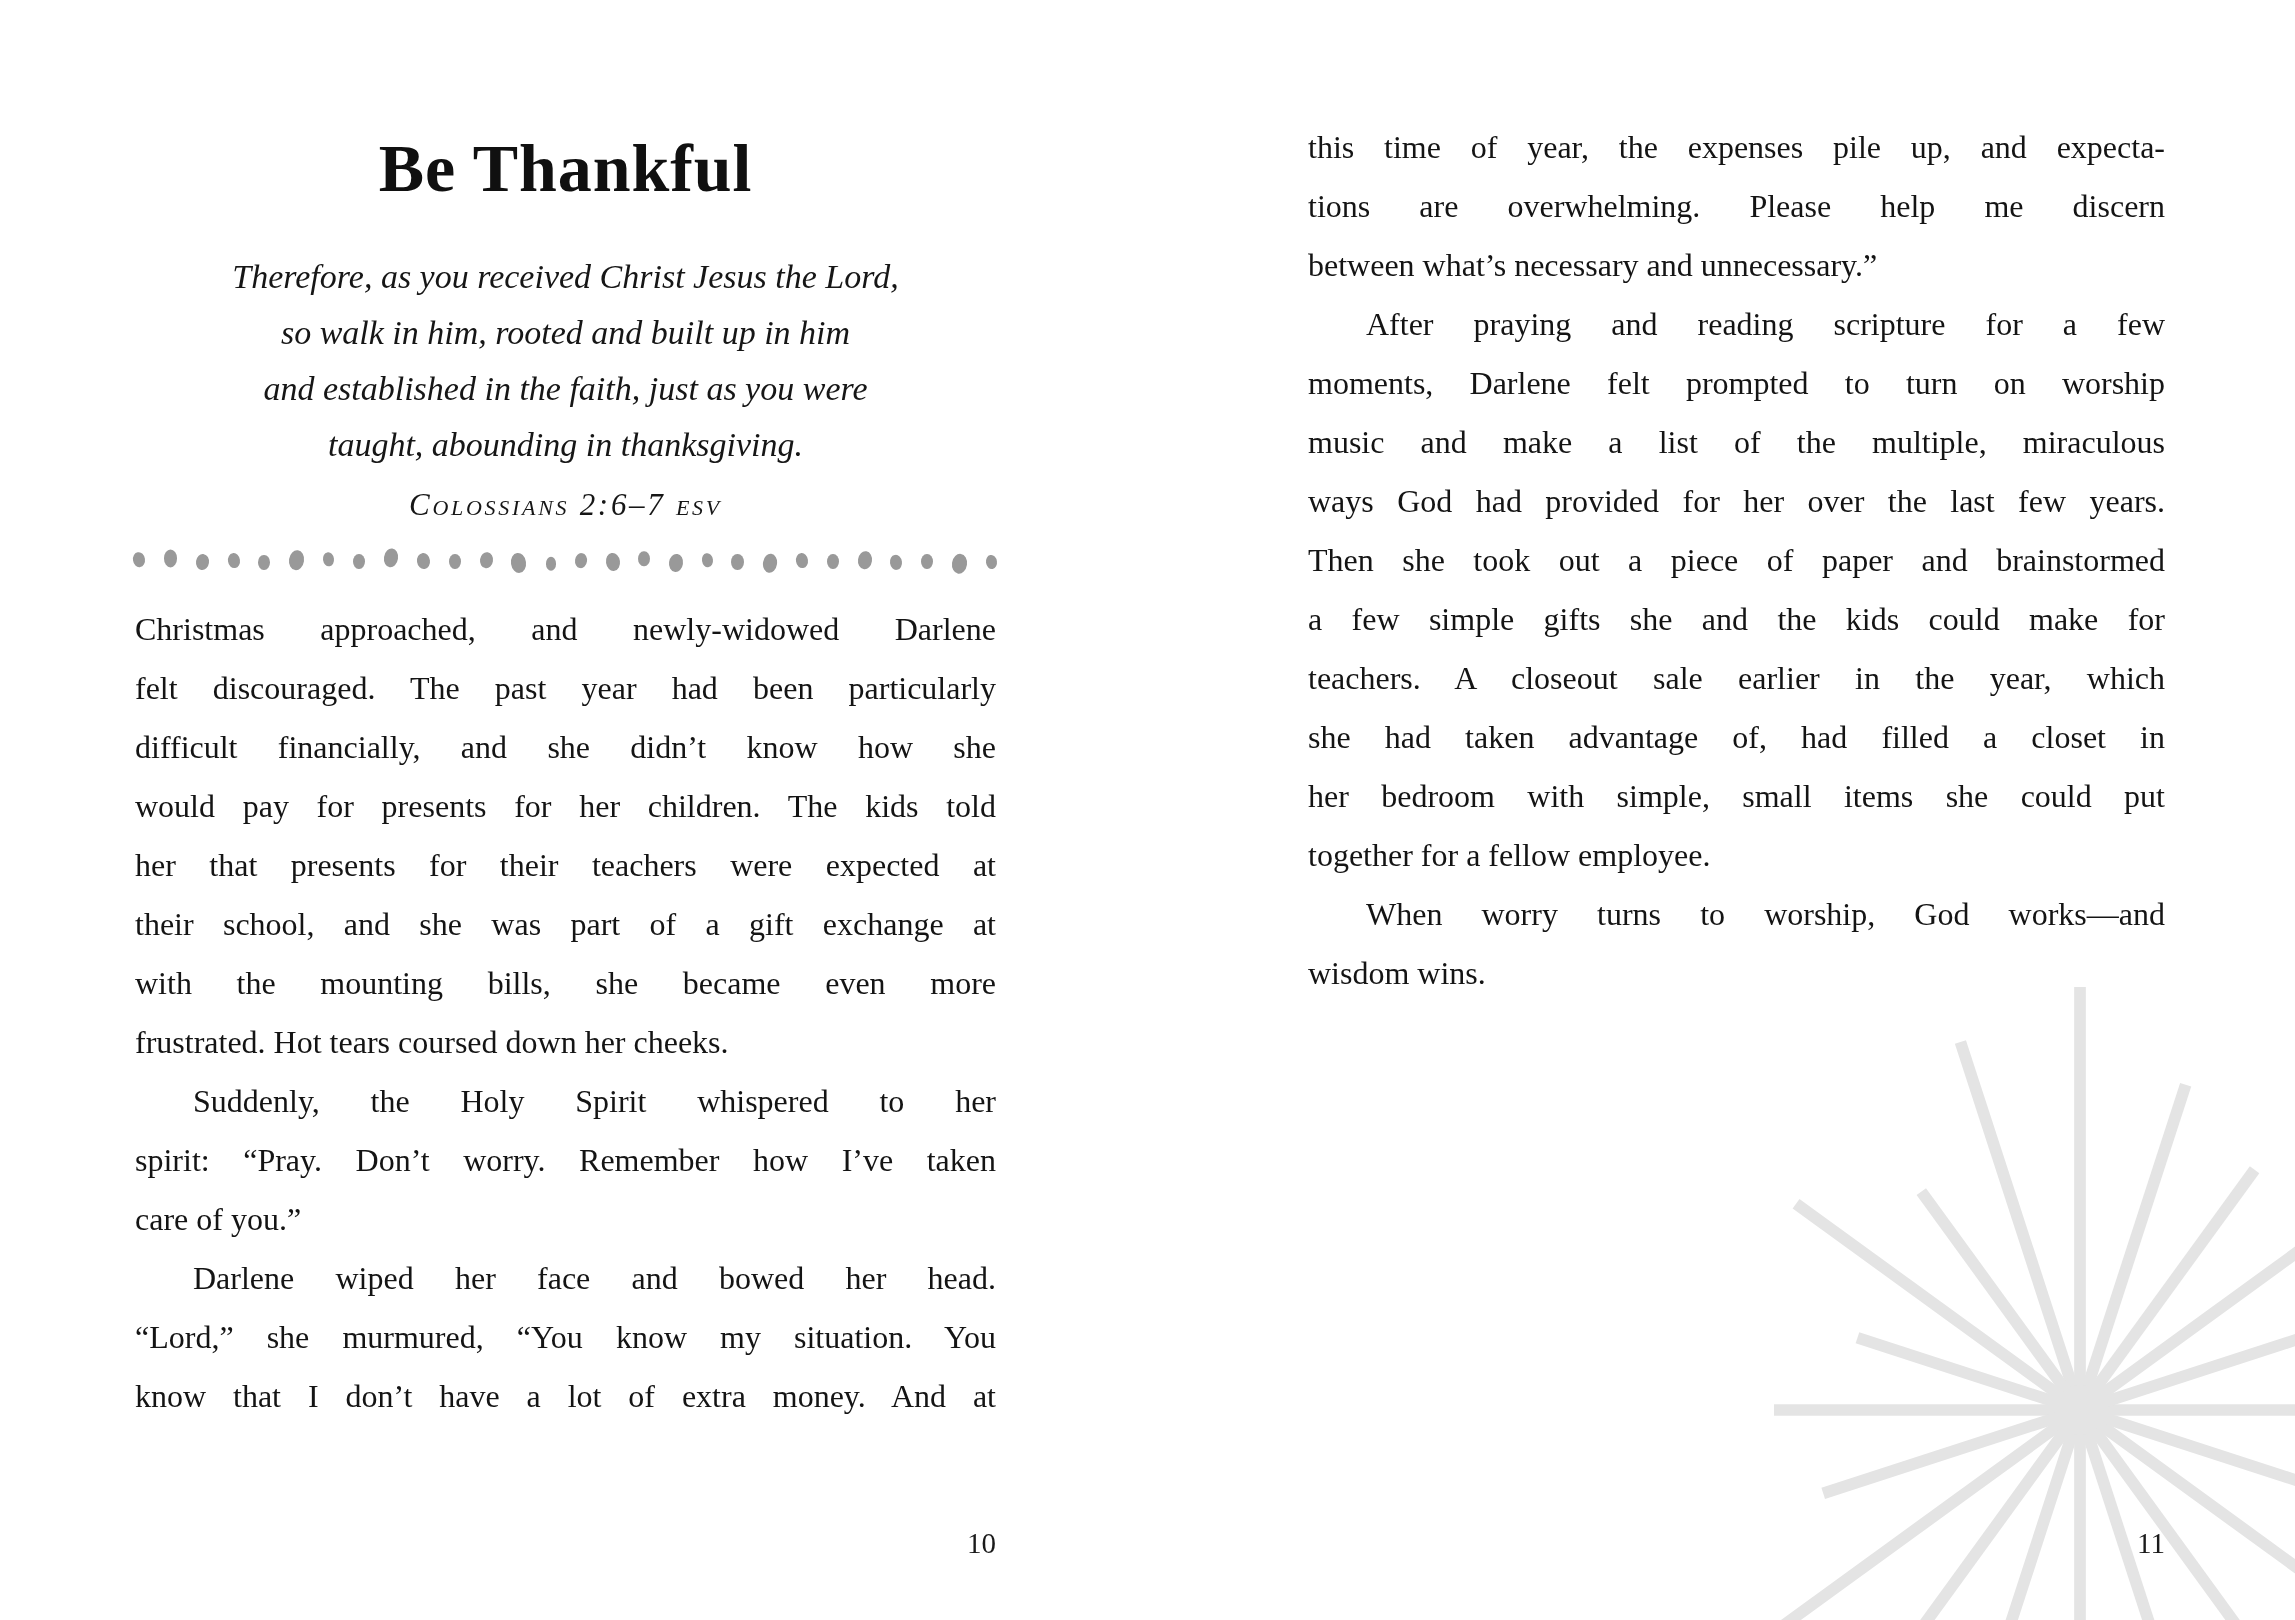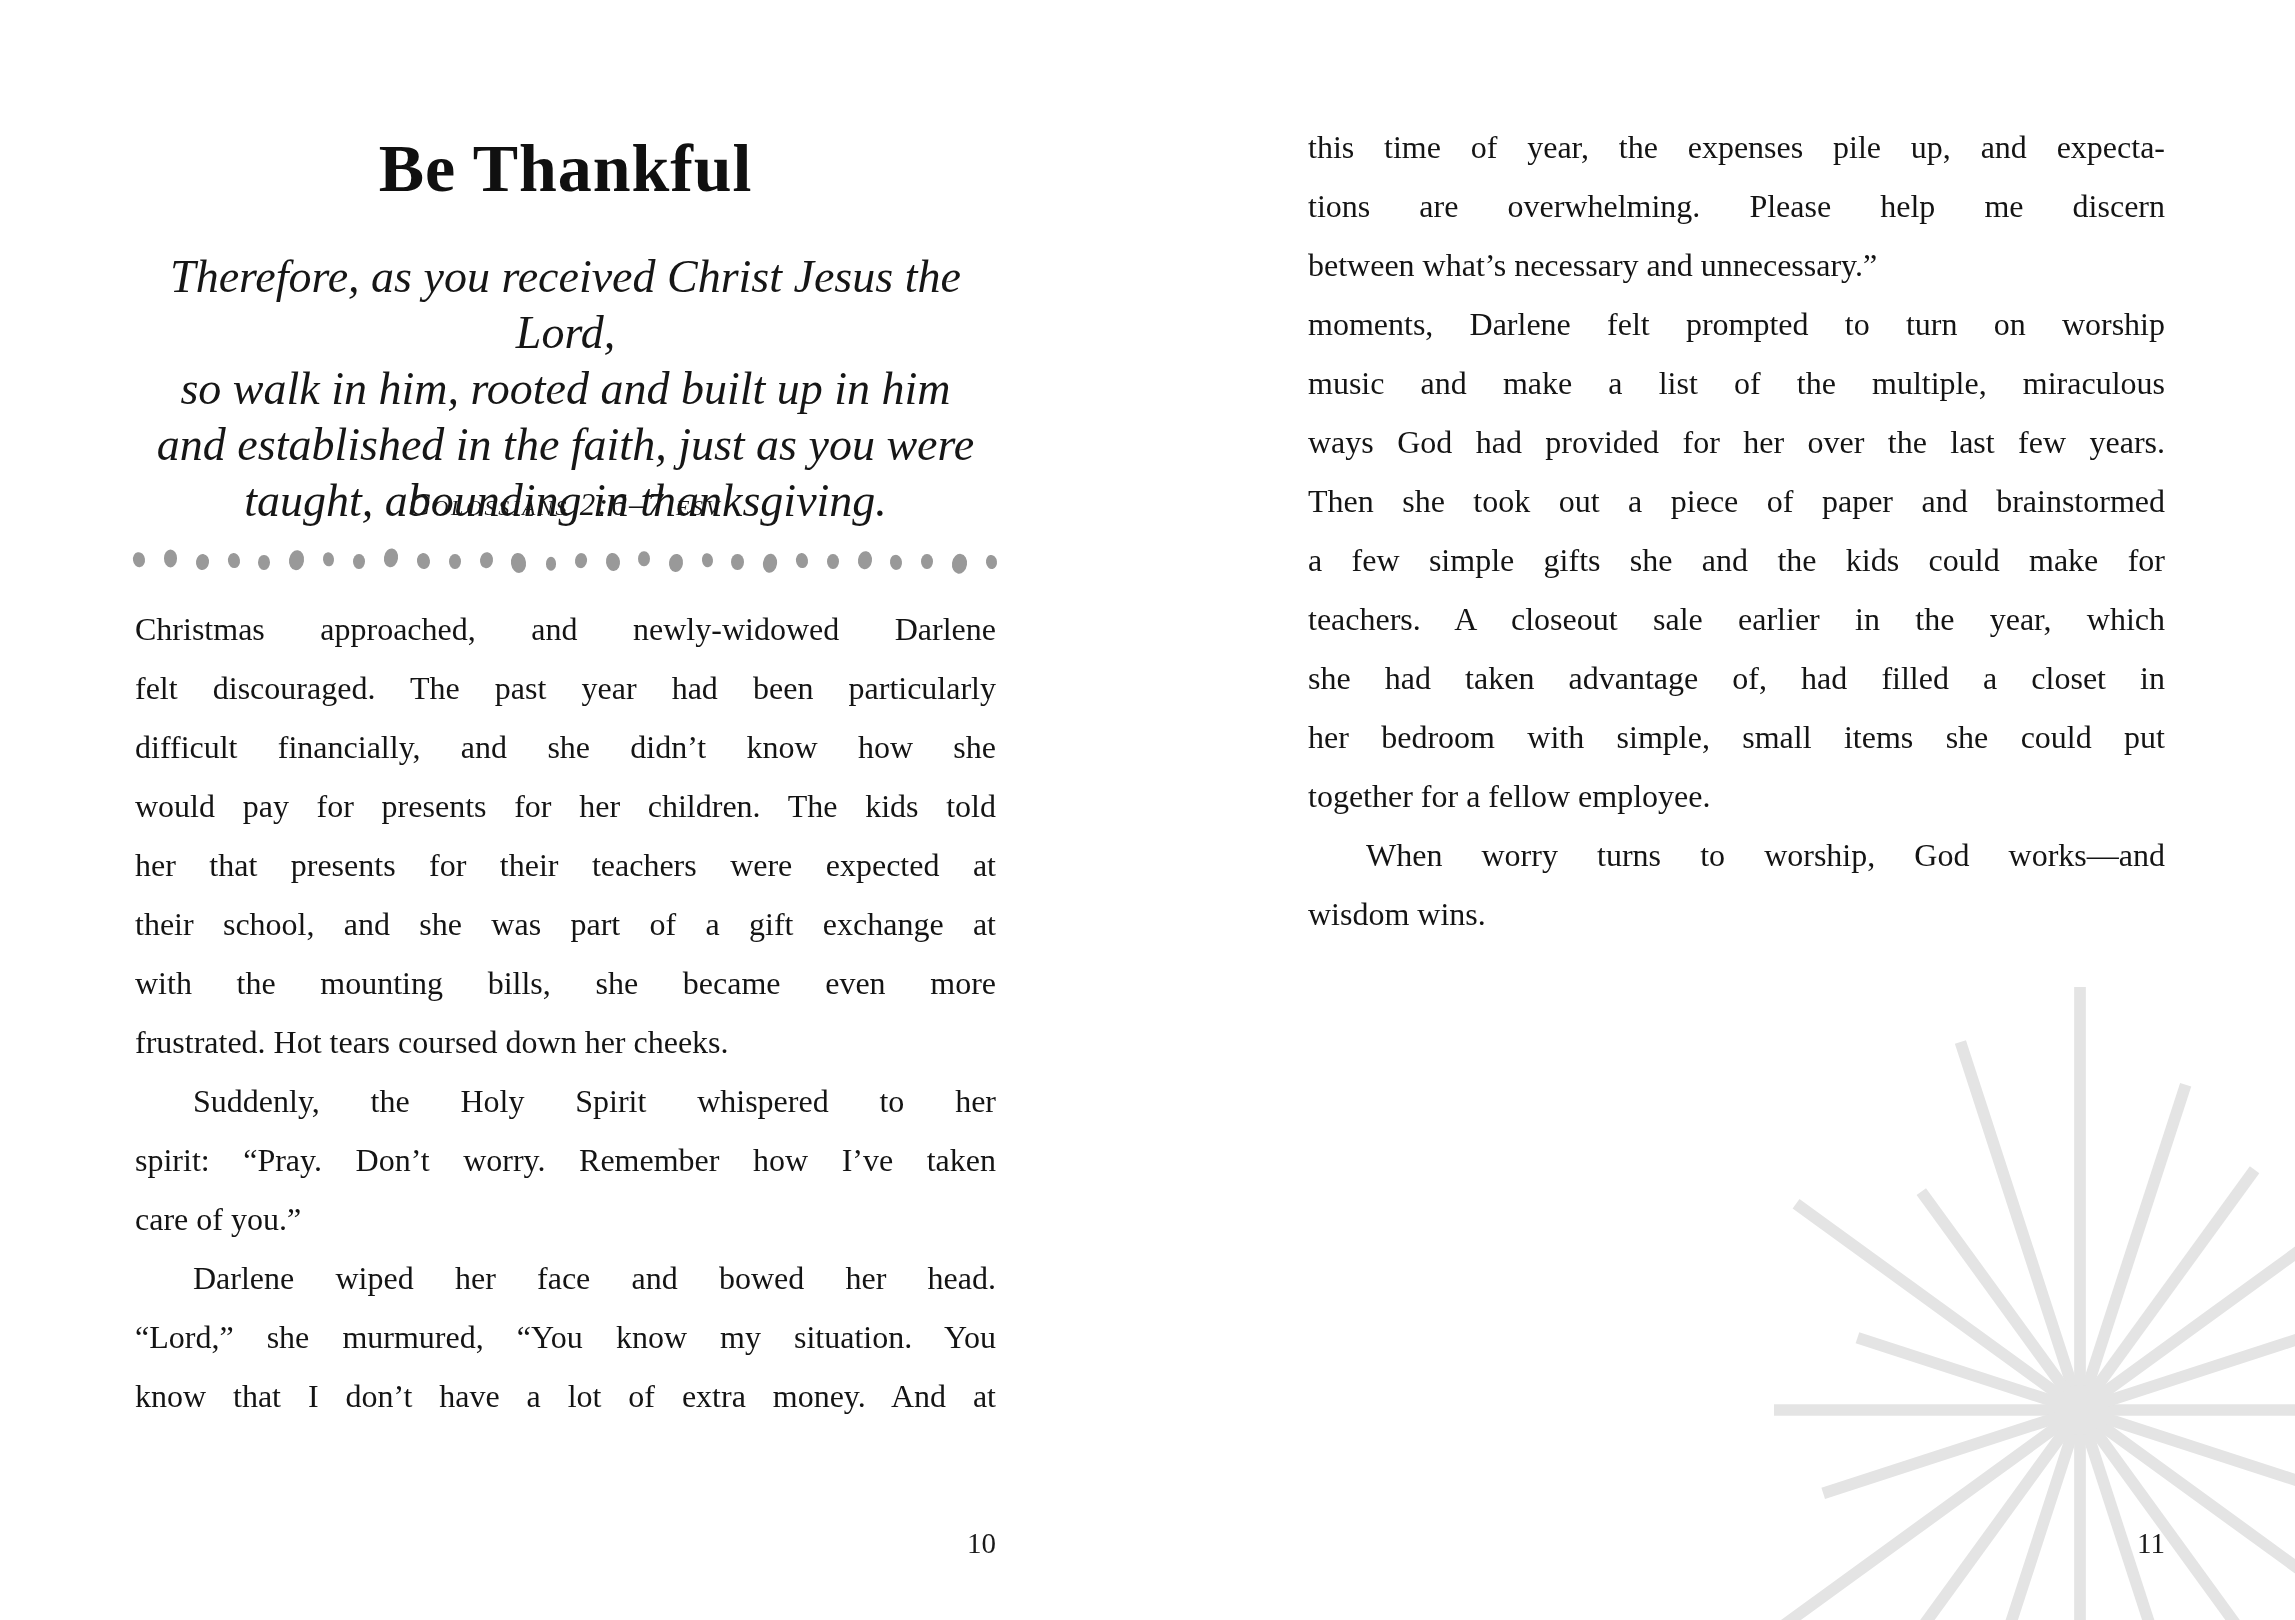--- a/index.html
+++ b/index.html
@@ -14,21 +14,21 @@
 
   .title{
     position:absolute;left:135px;width:861px;top:124px;margin:0;
     text-align:center;
     font-family:"Liberation Serif", serif;
     font-weight:bold;font-size:68px;line-height:1;letter-spacing:0.9px;
     color:#101010;
   }
   .scripture{
     position:absolute;left:135px;width:861px;top:239px;
-    font-style:italic;font-size:46px;line-height:56px;
+    font-style:italic;font-size:34px;line-height:56px;
     text-align:center;color:#161616;
   }
   .reference{
     position:absolute;left:135px;width:861px;top:477px;
     font-variant:small-caps;font-size:31px;line-height:36px;
     letter-spacing:2.7px;text-align:center;color:#161616;font-style:italic;
   }
   .divider{
     position:absolute;left:133px;width:864px;top:540px;height:23.4px;
     display:flex;justify-content:space-between;align-items:center;
@@ -118,20 +118,21 @@
         <div class="line">know that I don’t have a lot of extra money. And at</div>
       </div>
     <div class="pagenum">10</div>
   </section>
 
   <section class="page right">
     <div class="body">
         <div class="line">this time of year, the expenses pile up, and expecta-</div>
         <div class="line">tions are overwhelming. Please help me discern</div>
         <div class="line last">between what’s necessary and unnecessary.”</div>
+        <div class="line indent">After praying and reading scripture for a few</div>
         <div class="line">moments, Darlene felt prompted to turn on worship</div>
         <div class="line">music and make a list of the multiple, miraculous</div>
         <div class="line">ways God had provided for her over the last few years.</div>
         <div class="line">Then she took out a piece of paper and brainstormed</div>
         <div class="line">a few simple gifts she and the kids could make for</div>
         <div class="line">teachers. A closeout sale earlier in the year, which</div>
         <div class="line">she had taken advantage of, had filled a closet in</div>
         <div class="line">her bedroom with simple, small items she could put</div>
         <div class="line last">together for a fellow employee.</div>
         <div class="line indent">When worry turns to worship, God works—and</div>

